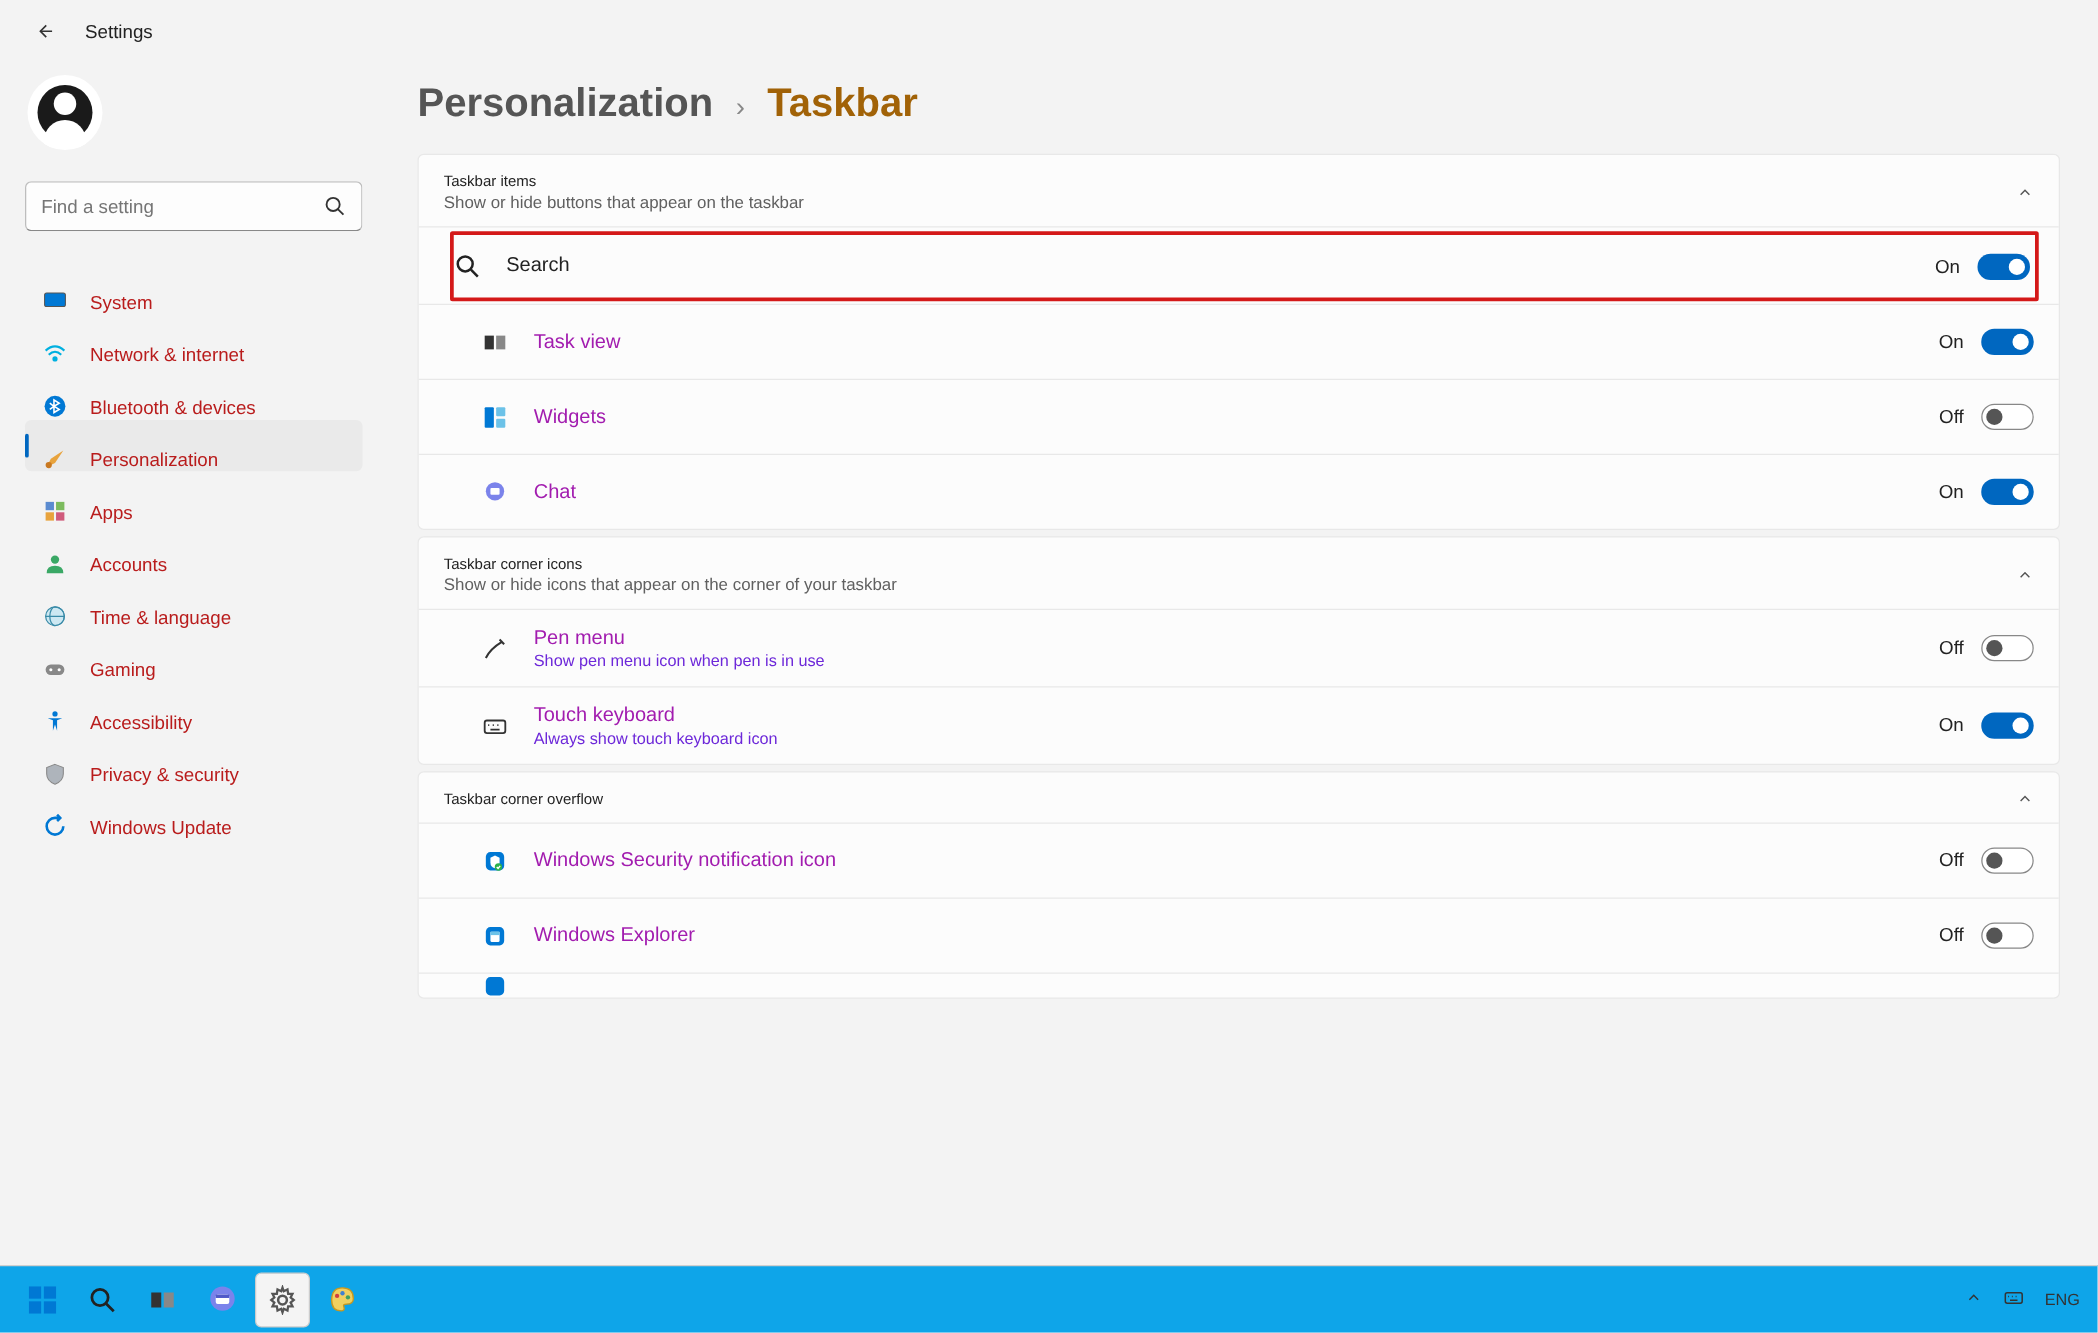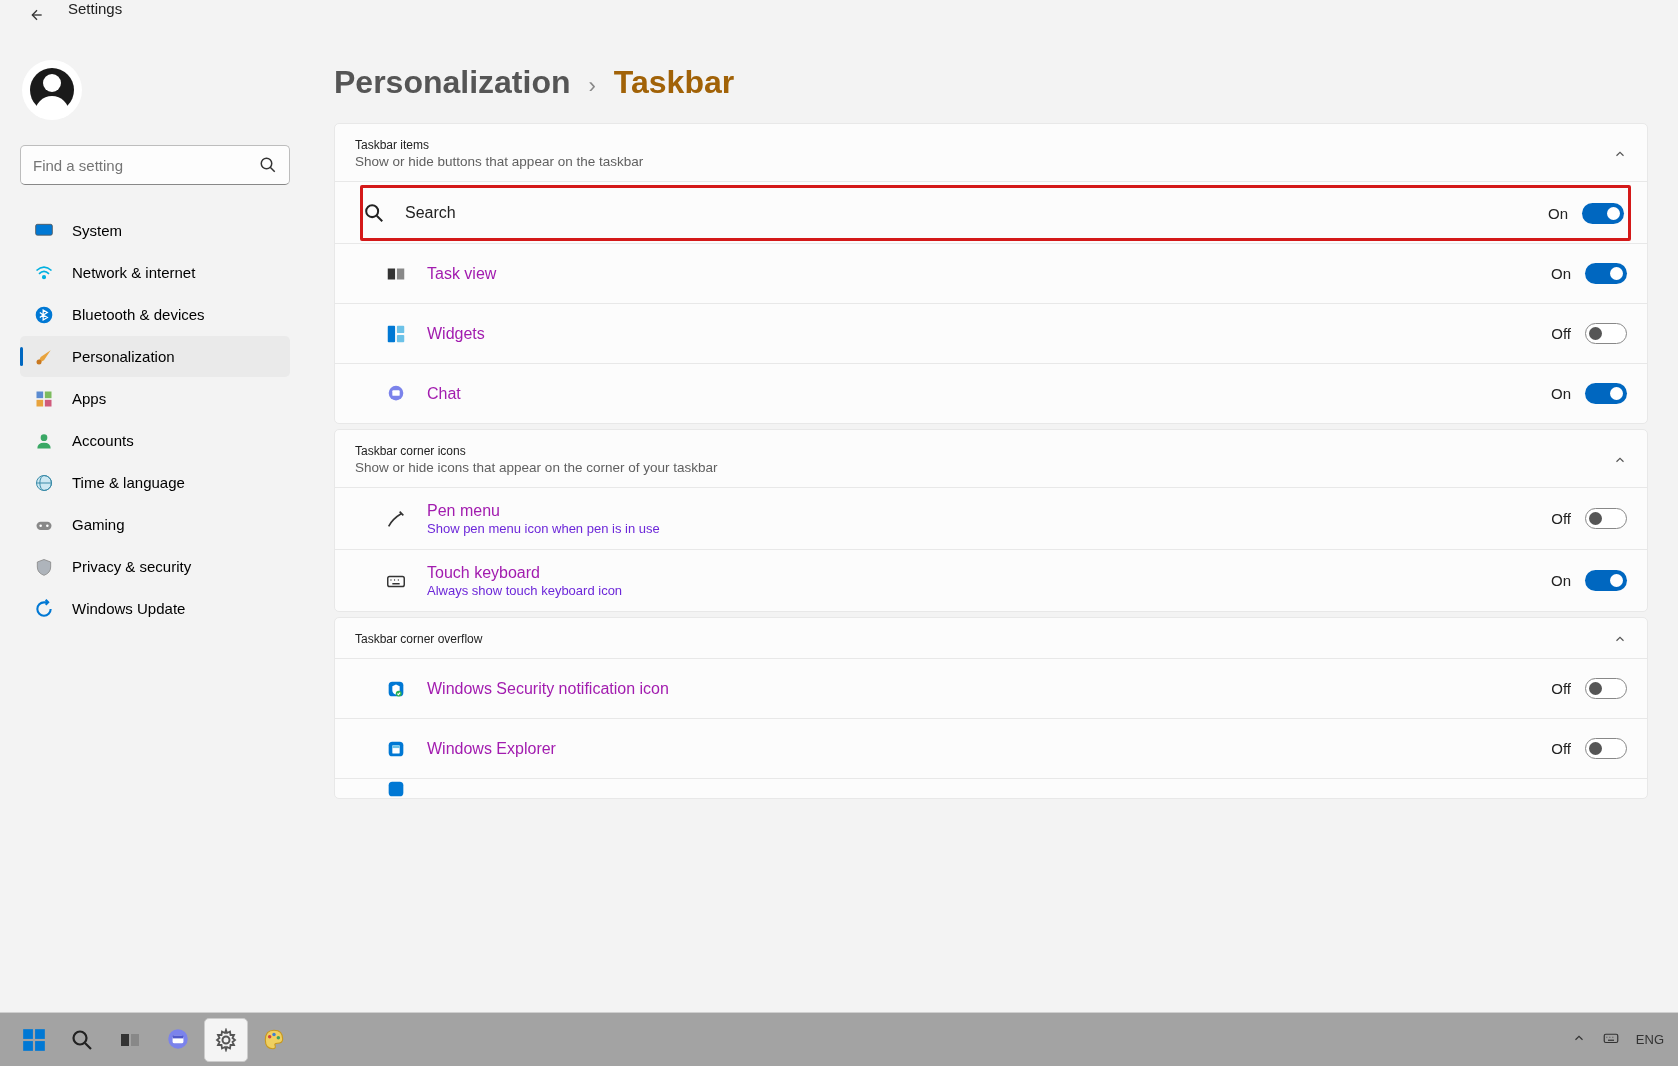--- a/index.html
+++ b/index.html
@@ -1,37 +1,37 @@
 <!DOCTYPE html>
 <html><head>
 <meta charset="utf-8">
 <style>
   * { box-sizing: border-box; margin: 0; padding: 0; font-family: "Segoe UI", sans-serif; }
   html, body { width: 1678px; height: 1066px; background: #f3f3f3; overflow: hidden; }
   
   
-  .app-header { height: 50px; display: flex; padding-left: 20px; }
+  .app-header { height: 50px; display: flex; align-items: center; padding-left: 20px; }
   .back-btn { width: 30px; height: 30px; display:flex; align-items:center; justify-content:center; cursor:pointer; }
   .back-btn svg { width:16px; height:16px; stroke:#333; }
   .app-title { margin-left: 18px; font-size: 15px; color:#222; }
   
   
   .container { display:flex; height: 977px; }
   .sidebar { width: 310px; padding: 10px 20px 0 20px; }
   .avatar { width:60px; height:60px; border-radius:50%; background:#fff; display:flex; align-items:center; justify-content:center; margin-bottom:25px; margin-left:2px; overflow:hidden; }
   .avatar-inner { width:44px; height:44px; border-radius:50%; background:#1a1a1a; position:relative; display:flex; justify-content:center; }
   .avatar-head { width:18px; height:18px; border-radius:50%; background:#fff; margin-top:6px; }
   .avatar-body { position:absolute; bottom:-6px; width:34px; height:22px; border-radius:18px 18px 0 0; background:#fff; }
   
   .search-box { position:relative; width:270px; height:40px; border:1px solid #bdbdbd; border-bottom:1.5px solid #888; border-radius:5px; background:#fdfdfd; display:flex; align-items:center; padding:0 12px; margin-bottom:25px; }
   .search-box input { border:none; outline:none; background:transparent; width:230px; font-size:15px; color:#8b5cf6; }
   .search-box .sicon { position:absolute; right:12px; width:18px; height:18px; }
   
   .nav { margin-top:10px; }
-  .nav-item { height:41px; display:flex; align-items:center; border-radius:5px; cursor:pointer; padding-left:14px; font-size:15px; color:#000000; margin-bottom:1px; position:relative; }
+  .nav-item { height:41px; display:flex; align-items:flex-end; border-radius:5px; cursor:pointer; padding-left:14px; font-size:15px; color:#b91c1c; margin-bottom:1px; position:relative; }
   .nav-item.active { background:#eaeaea; }
   .nav-item.active::before { content:""; position:absolute; left:0; top:11px; bottom:11px; width:3px; border-radius:2px; background:#0067c0; }
   .nav-item .nicon { width:20px; height:20px; margin-right:18px; display:flex; align-items:center; justify-content:center; }
   
   
   .main { flex:1; padding: 14px 30px 0 24px; overflow:hidden; }
   .breadcrumb { display:flex; align-items:baseline; gap:18px; margin-bottom:22px; }
   .breadcrumb .bc-parent { font-size:32px; font-weight:600; color:#555; }
   .breadcrumb .bc-sep { font-size:22px; color:#888; }
   .breadcrumb .bc-current { font-size:32px; font-weight:600; color:#a16207; }
@@ -57,21 +57,21 @@
   .toggle.on .knob { background:#fff; right:4px; }
   .toggle.off .knob { background:#555; left:3px; top:3px; }
   
   .highlight-box { border:3px solid #d41919; margin-left:25px; margin-right:16px; height:56px; display:flex; align-items:center; padding-right:4px; margin-top:3px; margin-bottom:2px; border-radius:2px; }
   .highlight-box .ricon { width:22px; height:22px; margin-right:20px; display:flex; align-items:center; justify-content:center; }
   .highlight-box .rtext { flex:1; }
   .highlight-box .rtext .rt { font-size:16px; color:#222; }
   .highlight-box .state { font-size:15px; color:#222; margin-right:14px; }
   
   
-  .taskbar { position:absolute; bottom:0; left:0; right:0; height:54px; background:#a3a3a3; border-top:1px solid #cfcfcf; display:flex; align-items:center; }
+  .taskbar { position:absolute; bottom:0; left:0; right:0; height:54px; background:#0ea5e9; border-top:1px solid #cfcfcf; display:flex; align-items:center; }
   .task-center { position:absolute; left:12px; display:flex; gap:4px; align-items:center; }
   .task-btn { width:44px; height:44px; display:flex; align-items:center; justify-content:center; cursor:pointer; border-radius:5px; }
   .task-btn.active { background:#f4f4f4; border:1px solid #ccc; }
   .task-right { position:absolute; right:14px; display:flex; gap:16px; align-items:center; font-size:13px; color:#333; }
 </style>
 </head>
 <body>
 
 <div class="app-header">
   <div class="back-btn">
@@ -171,20 +171,29 @@
       </div>
       <div class="nav-item">
         <span class="nicon">
             <svg viewBox="0 0 24 24" fill="#888">
               <rect x="3" y="8" width="18" height="10" rx="5"></rect>
               <circle cx="8" cy="13" r="1.5" fill="#fff"></circle>
               <circle cx="16" cy="13" r="1.5" fill="#fff"></circle>
             </svg>
           </span>
         <span>Gaming</span>
+      </div>
+      <div class="nav-item">
+        <span class="nicon">
+            <svg viewBox="0 0 24 24" fill="#0078d4">
+              <circle cx="12" cy="5" r="2.5"></circle>
+              <path d="M5 9 L19 9 L14 11 L14 21 L12 15 L10 21 L10 11 Z"></path>
+            </svg>
+          </span>
+        <span>Accessibility</span>
       </div>
       <div class="nav-item">
         <span class="nicon">
             <svg viewBox="0 0 24 24" fill="#aeb4bb" stroke="#888">
               <path d="M12 3 L20 6 V12 Q20 19 12 22 Q4 19 4 12 V6 Z"></path>
             </svg>
           </span>
         <span>Privacy &amp; security</span>
       </div>
       <div class="nav-item">

